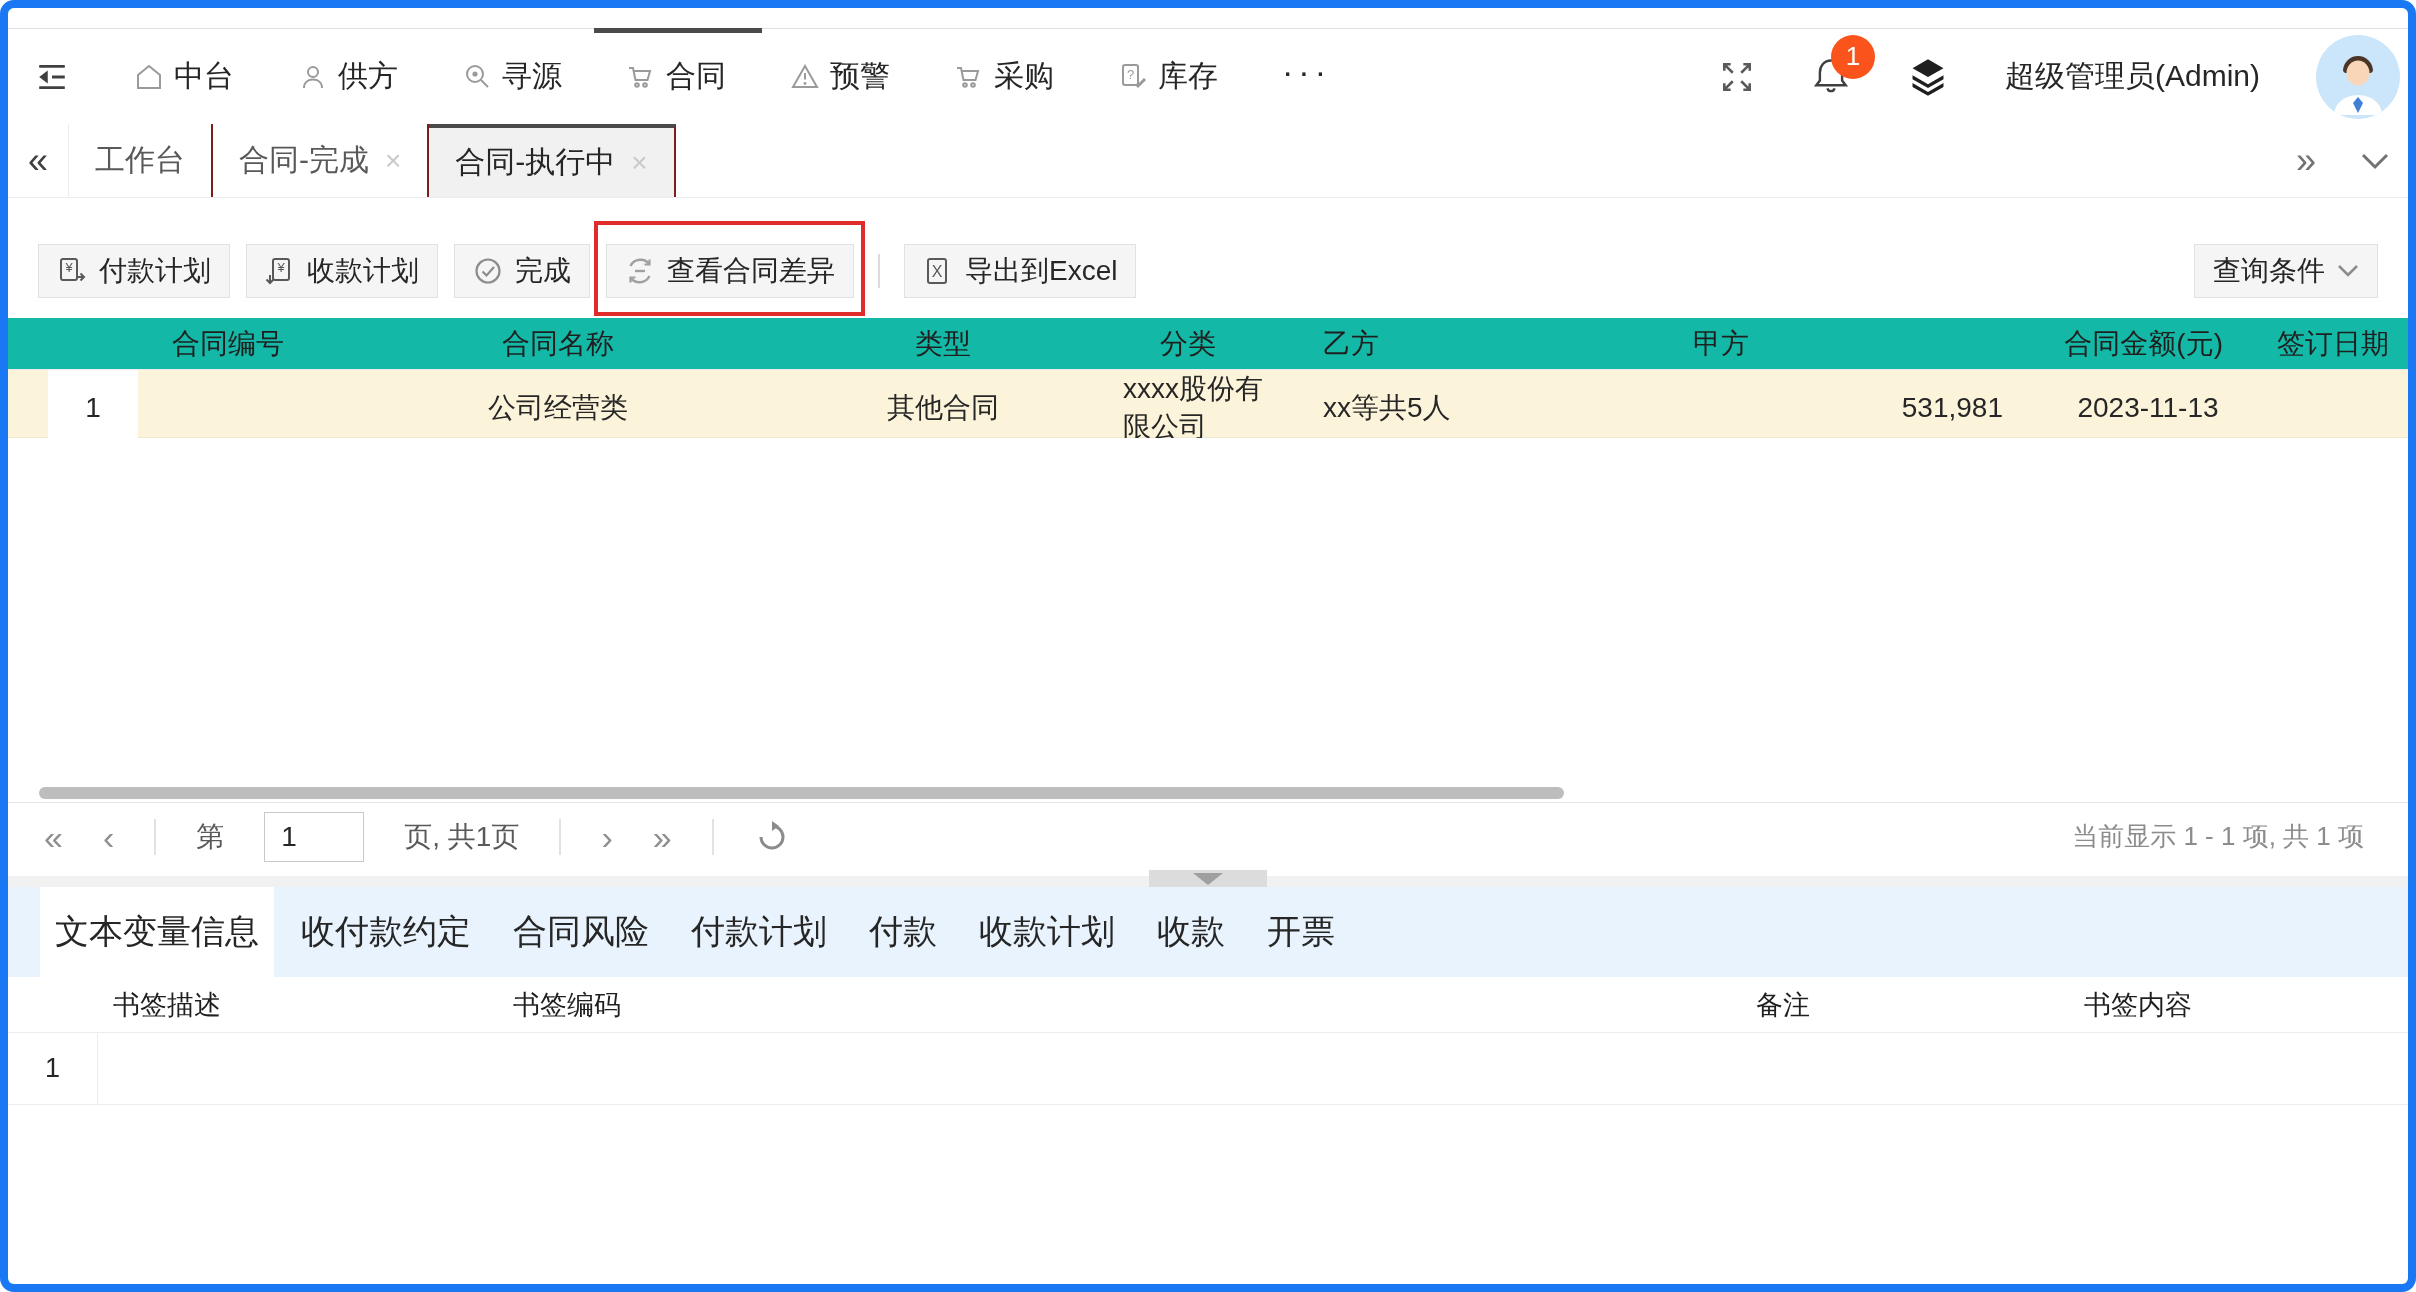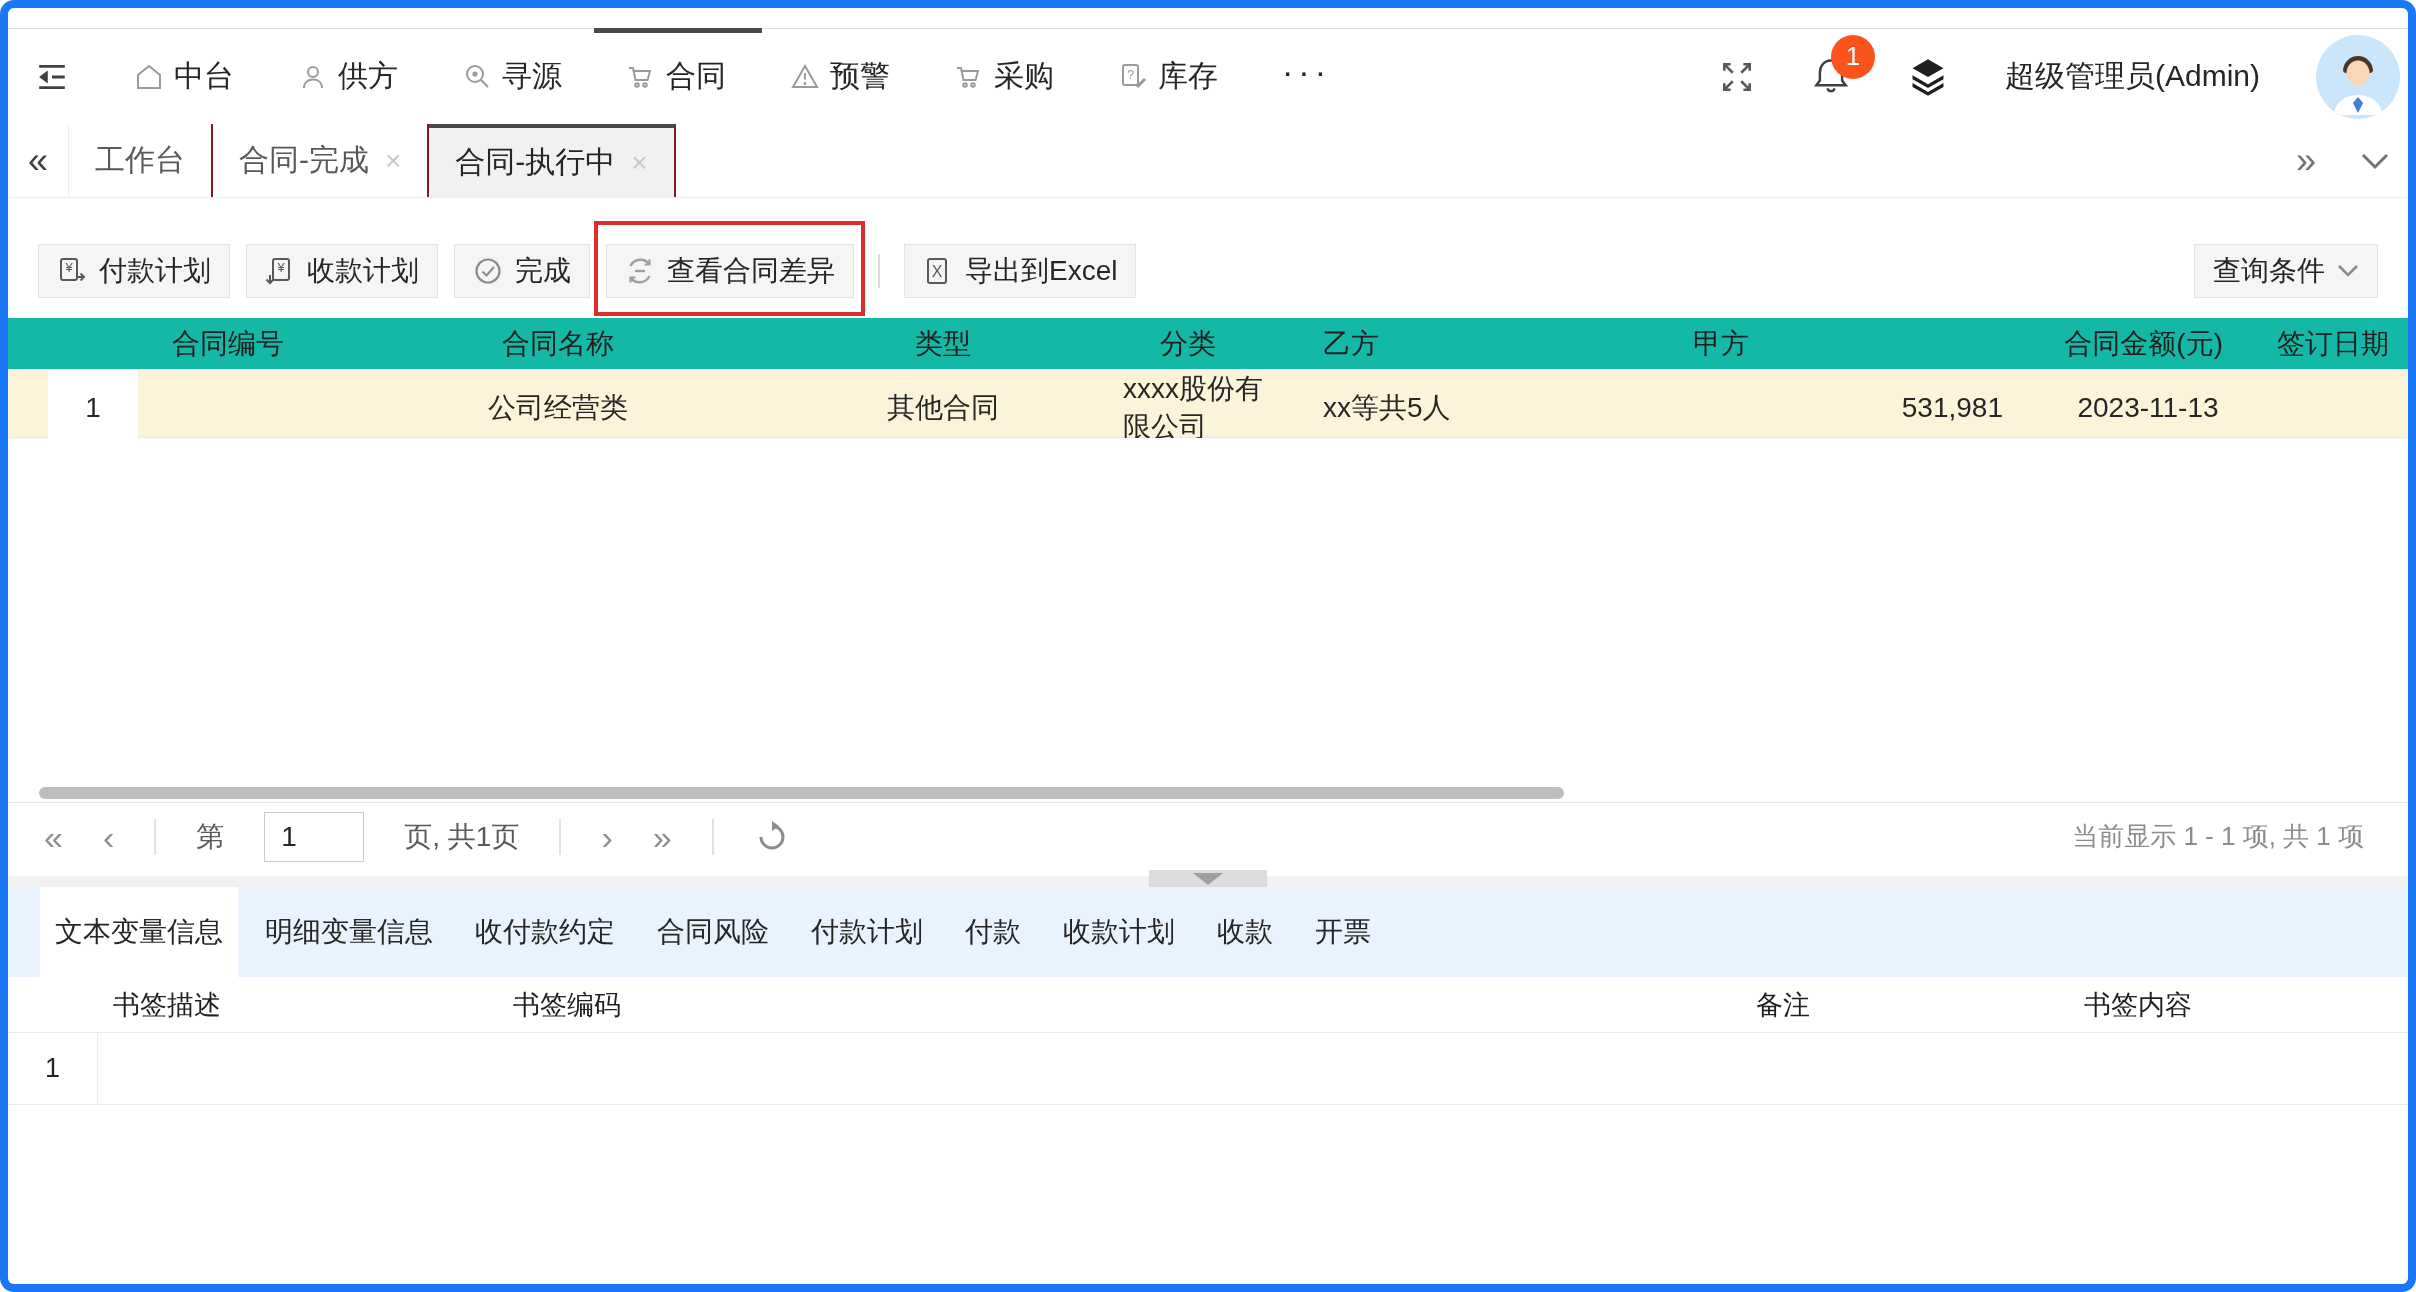--- a/index.html
+++ b/index.html
@@ -57,21 +57,21 @@
   .pg-sep{width:2px;height:36px;background:#e2e2e2;}
   .page-input{width:100px;height:50px;border:1px solid #c9c9c9;font-size:28px;padding:0 0 0 16px;color:#262626;font-family:inherit;outline:none;background:#fff;}
   .pg-summary{margin-left:auto;color:#8c8c8c;font-size:26px;white-space:nowrap;}
   
   .divider{height:17px;position:relative;background:#fff;}
   .divider::before{content:"";position:absolute;left:0;right:0;bottom:0;height:11px;background:#f1f1f1;}
   .handle{position:absolute;left:50%;transform:translateX(-50%);bottom:0;width:118px;height:17px;background:#dcdcdc;display:flex;align-items:center;justify-content:center;cursor:pointer;}
   .handle-caret{width:0;height:0;border-left:15px solid transparent;border-right:15px solid transparent;border-top:12px solid #9f9f9f;}
   
   .detail-tabs{height:90px;background:#e9f3fd;display:flex;align-items:stretch;padding-left:32px;}
-  .dt-tab{display:flex;align-items:center;padding:0 15px;margin-right:12px;font-size:28px;color:#262626;cursor:pointer;white-space:nowrap;}
+  .dt-tab{display:flex;align-items:center;padding:0 15px;margin-right:12px;font-size:34px;color:#262626;cursor:pointer;white-space:nowrap;}
   .dt-tab.active{background:#fff;}
   
   .bm-header,.bm-row{display:grid;grid-template-columns:90px 400px 1080px 410px 300px 1fr;align-items:center;}
   .bm-header{height:56px;font-size:27px;color:#1f1f1f;border-bottom:1px solid #ececec;background:#fff;}
   .bm-row{height:72px;font-size:27px;color:#262626;border-bottom:1px solid #ececec;background:#fff;}
   .bm-row .c-num{height:100%;display:flex;align-items:center;justify-content:center;border-right:1px solid #ececec;}
   .bm-left{padding-left:15px;text-align:left;}
   .spacer-bottom{flex:1;background:#fff;}
   .icon{display:inline-flex;align-items:center;justify-content:center;flex:none;}
 </style>
@@ -336,21 +336,20 @@
   </div>
 
   <div class="divider">
     <div class="handle">
       <span class="handle-caret"></span>
     </div>
   </div>
 
   <div class="detail-tabs">
     <div class="dt-tab active">文本变量信息</div>
-    <div class="dt-tab">明细变量信息</div>
     <div class="dt-tab">收付款约定</div>
     <div class="dt-tab">合同风险</div>
     <div class="dt-tab">付款计划</div>
     <div class="dt-tab">付款</div>
     <div class="dt-tab">收款计划</div>
     <div class="dt-tab">收款</div>
     <div class="dt-tab">开票</div>
   </div>
 
   <div class="bm-header">

